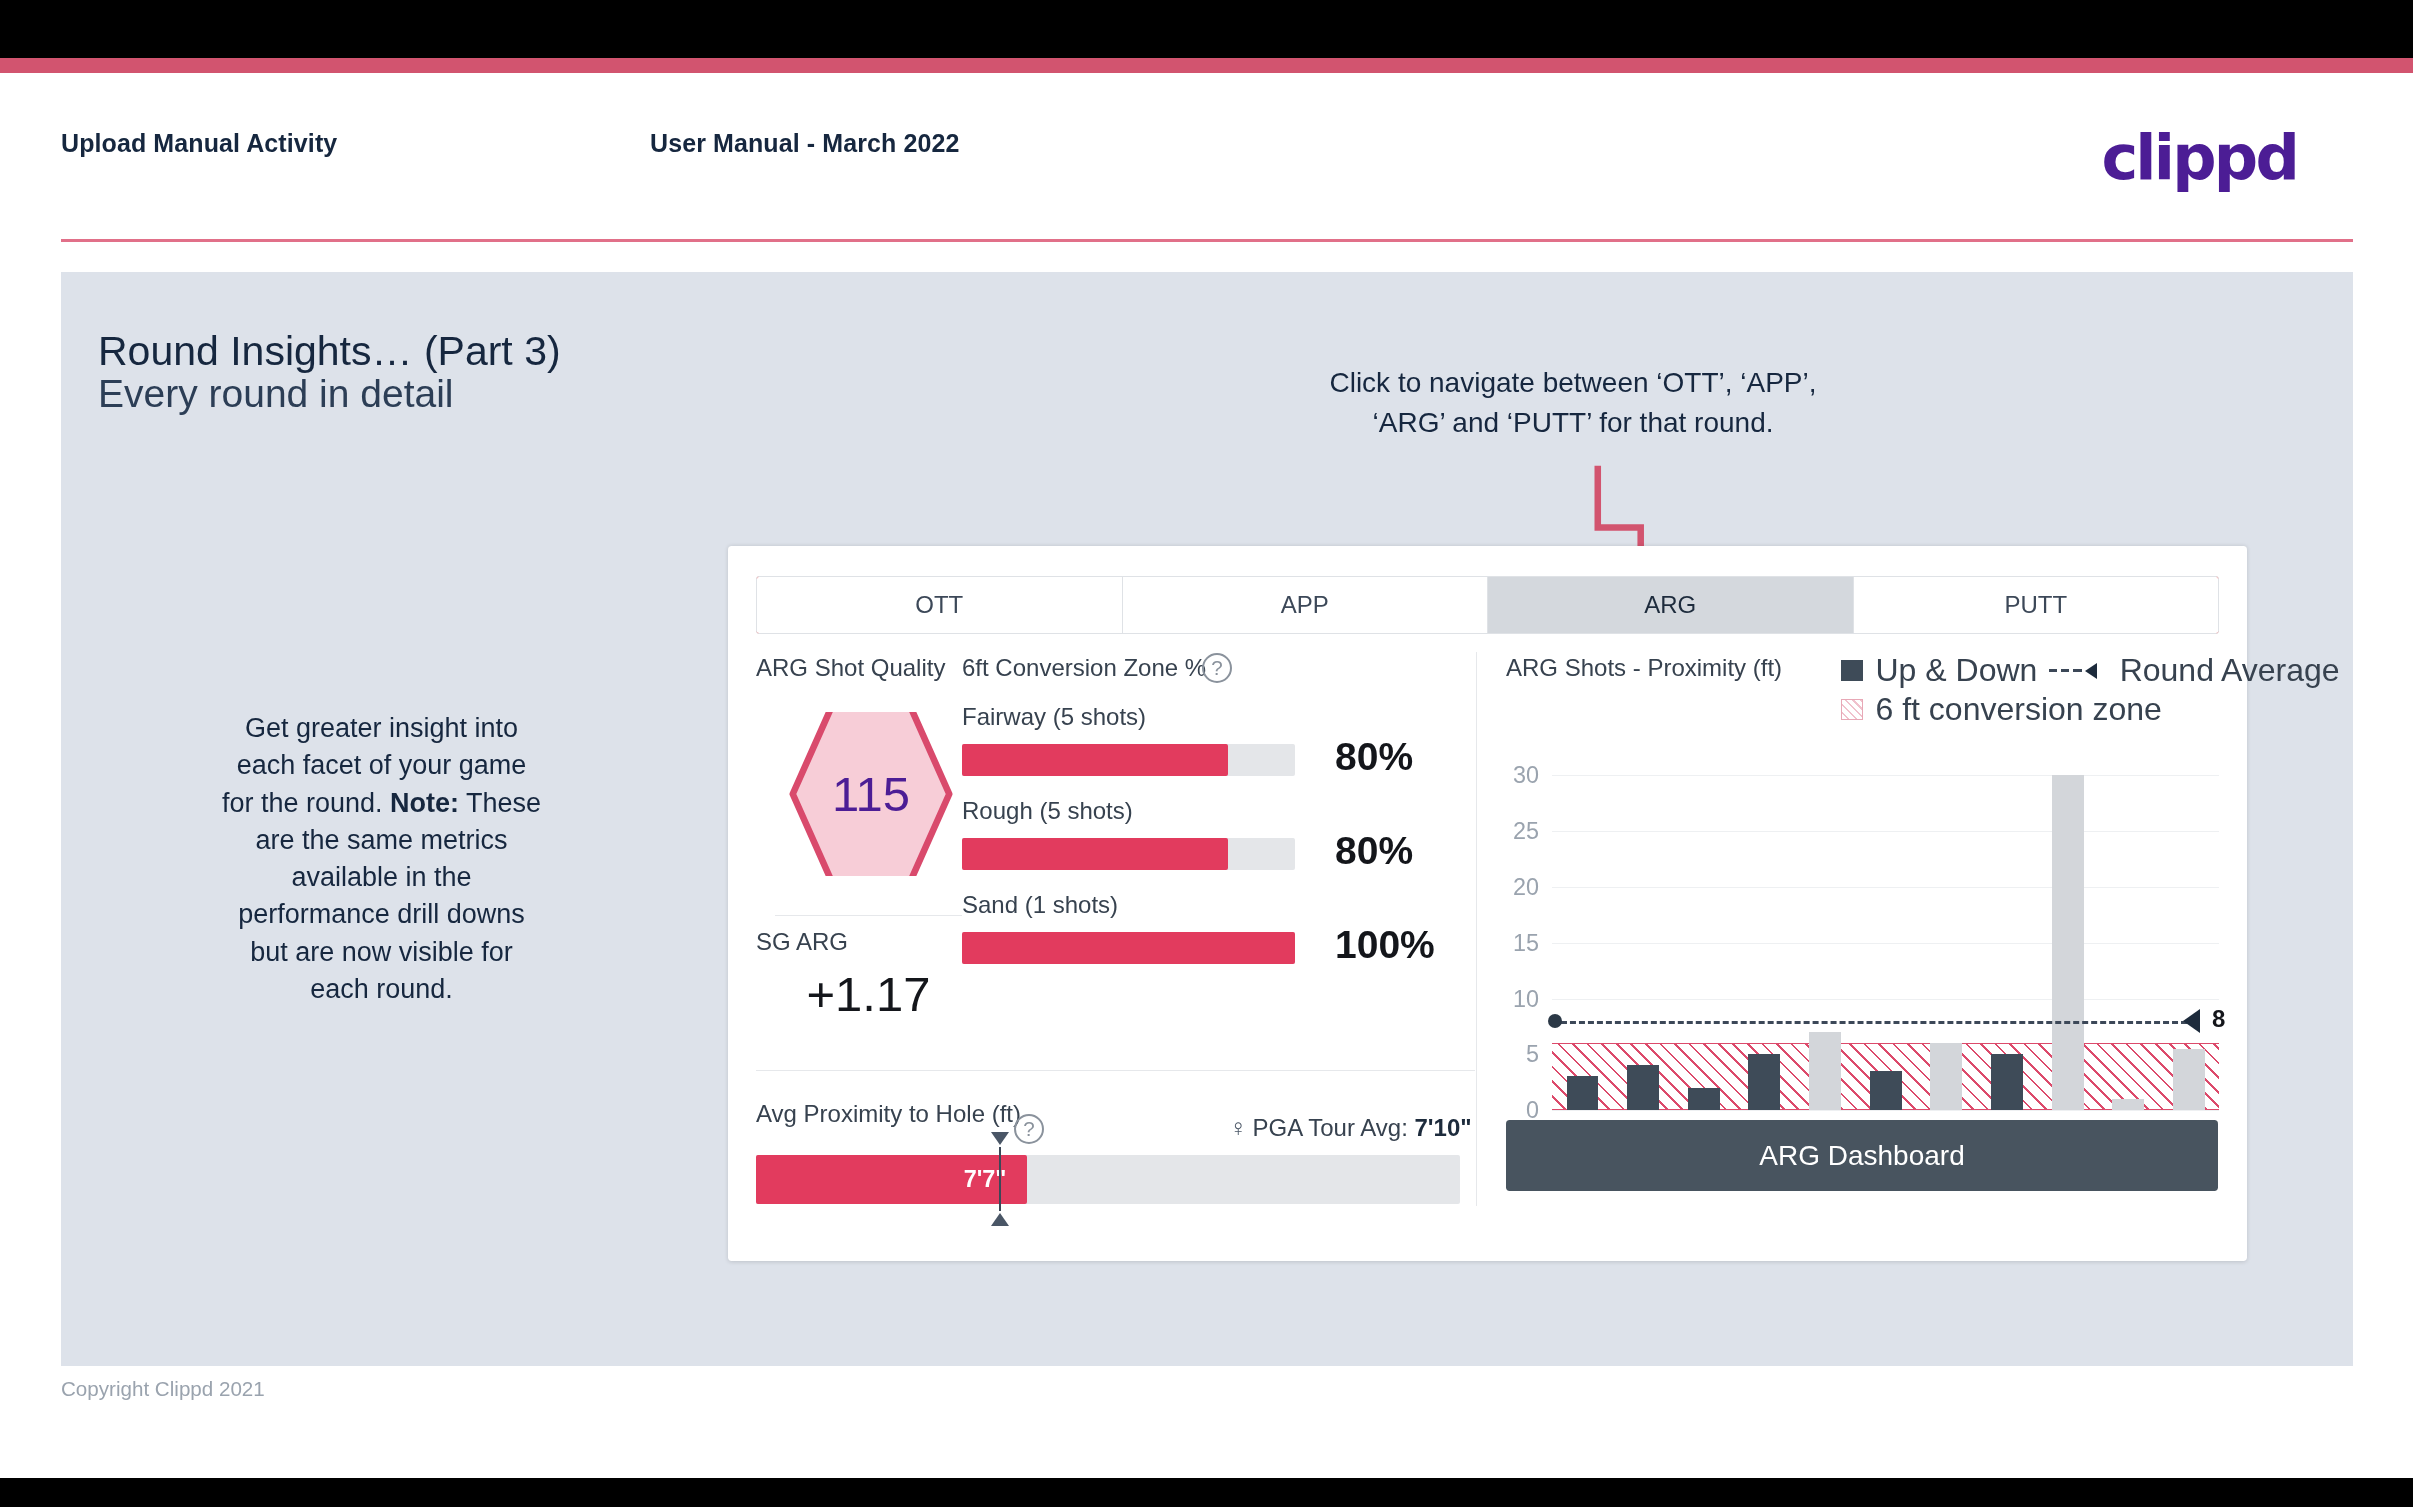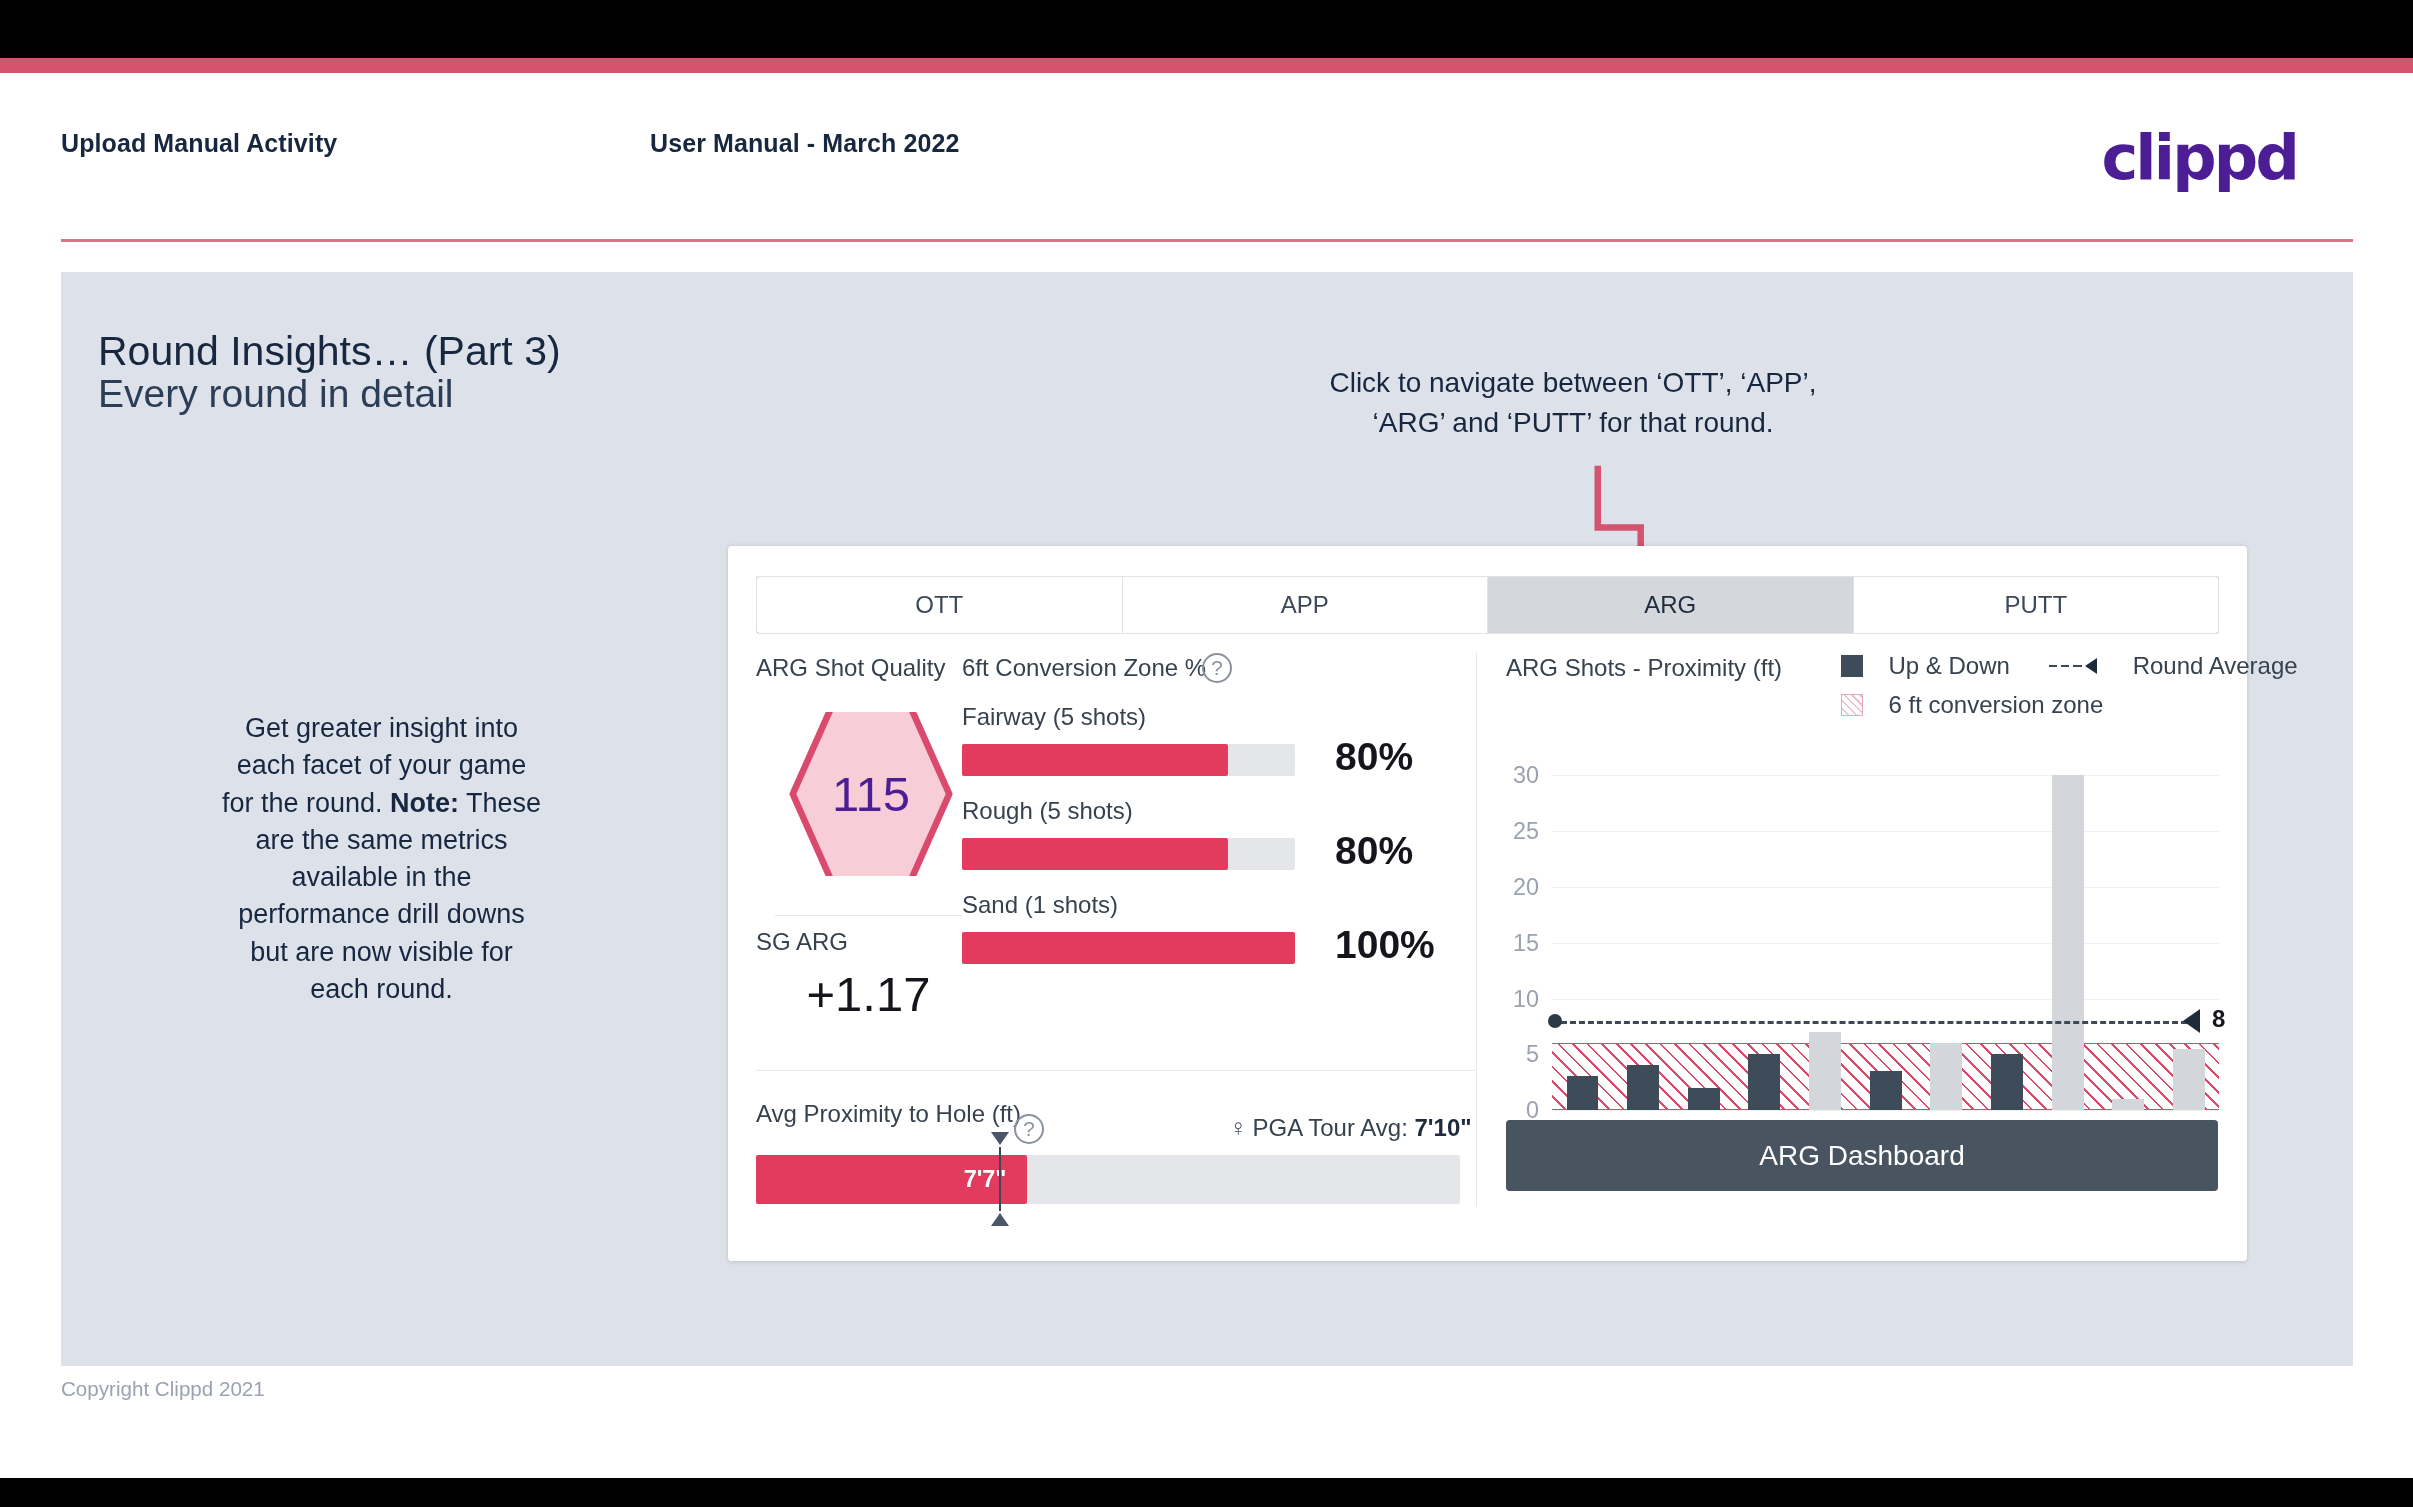--- a/index.html
+++ b/index.html
@@ -91,21 +91,21 @@
                display:flex; align-items:center; justify-content:flex-end; padding-right:20.6px;
                color:#ffffff; font-size:23.4px; font-weight:700; }
   .proxmark  { position:absolute; left:271px; top:601px; width:1.9px; height:64px; background:#3c4858; }
   .tri-down { position:absolute; left:263px; top:586px; width:0;height:0;
               border-left:9.4px solid transparent; border-right:9.4px solid transparent; border-top:13px solid #4a5666; }
   .tri-up   { position:absolute; left:263px; top:667px; width:0;height:0;
               border-left:9.4px solid transparent; border-right:9.4px solid transparent; border-bottom:13px solid #4a5666; }
 
   
   .chart-title { position:absolute; left:778px; top:108px; font-size:24px; color:#37424f; }
-  .lg-item { position:absolute; font-size:24px; color:#37424f; display:flex; align-items:center; gap:26px; white-space:nowrap; }
+  .lg-item { position:absolute; font-size:32px; color:#37424f; display:flex; align-items:center; gap:13px; white-space:nowrap; }
   .lg-sw-dark { width:21.5px; height:21.5px; background:#3e4b58; }
   .lg-sw-hatch { width:21.5px; height:21.5px; border:1.4px solid #e8a8b6;
                  background:repeating-linear-gradient(45deg,#ffffff 0 3.7px,#f0c2cd 3.7px 5.6px); }
   .lg-dash { display:flex; align-items:center; }
   .lg-dash .d { width:8.4px; height:2.8px; background:#3c4858; margin-right:3.7px; }
   .lg-dash .ar { width:0;height:0;border-top:8.4px solid transparent;border-bottom:8.4px solid transparent;border-right:12px solid #1d2b3c; margin-right:9.4px;}
 
   .plot { position:absolute; left:1552px; top:775px; width:667px; height:335px; }
   .ytick { position:absolute; right:100%; margin-right:13px; transform:translateY(-50%);
            font-size:23.4px; color:#9aa3ae; }

